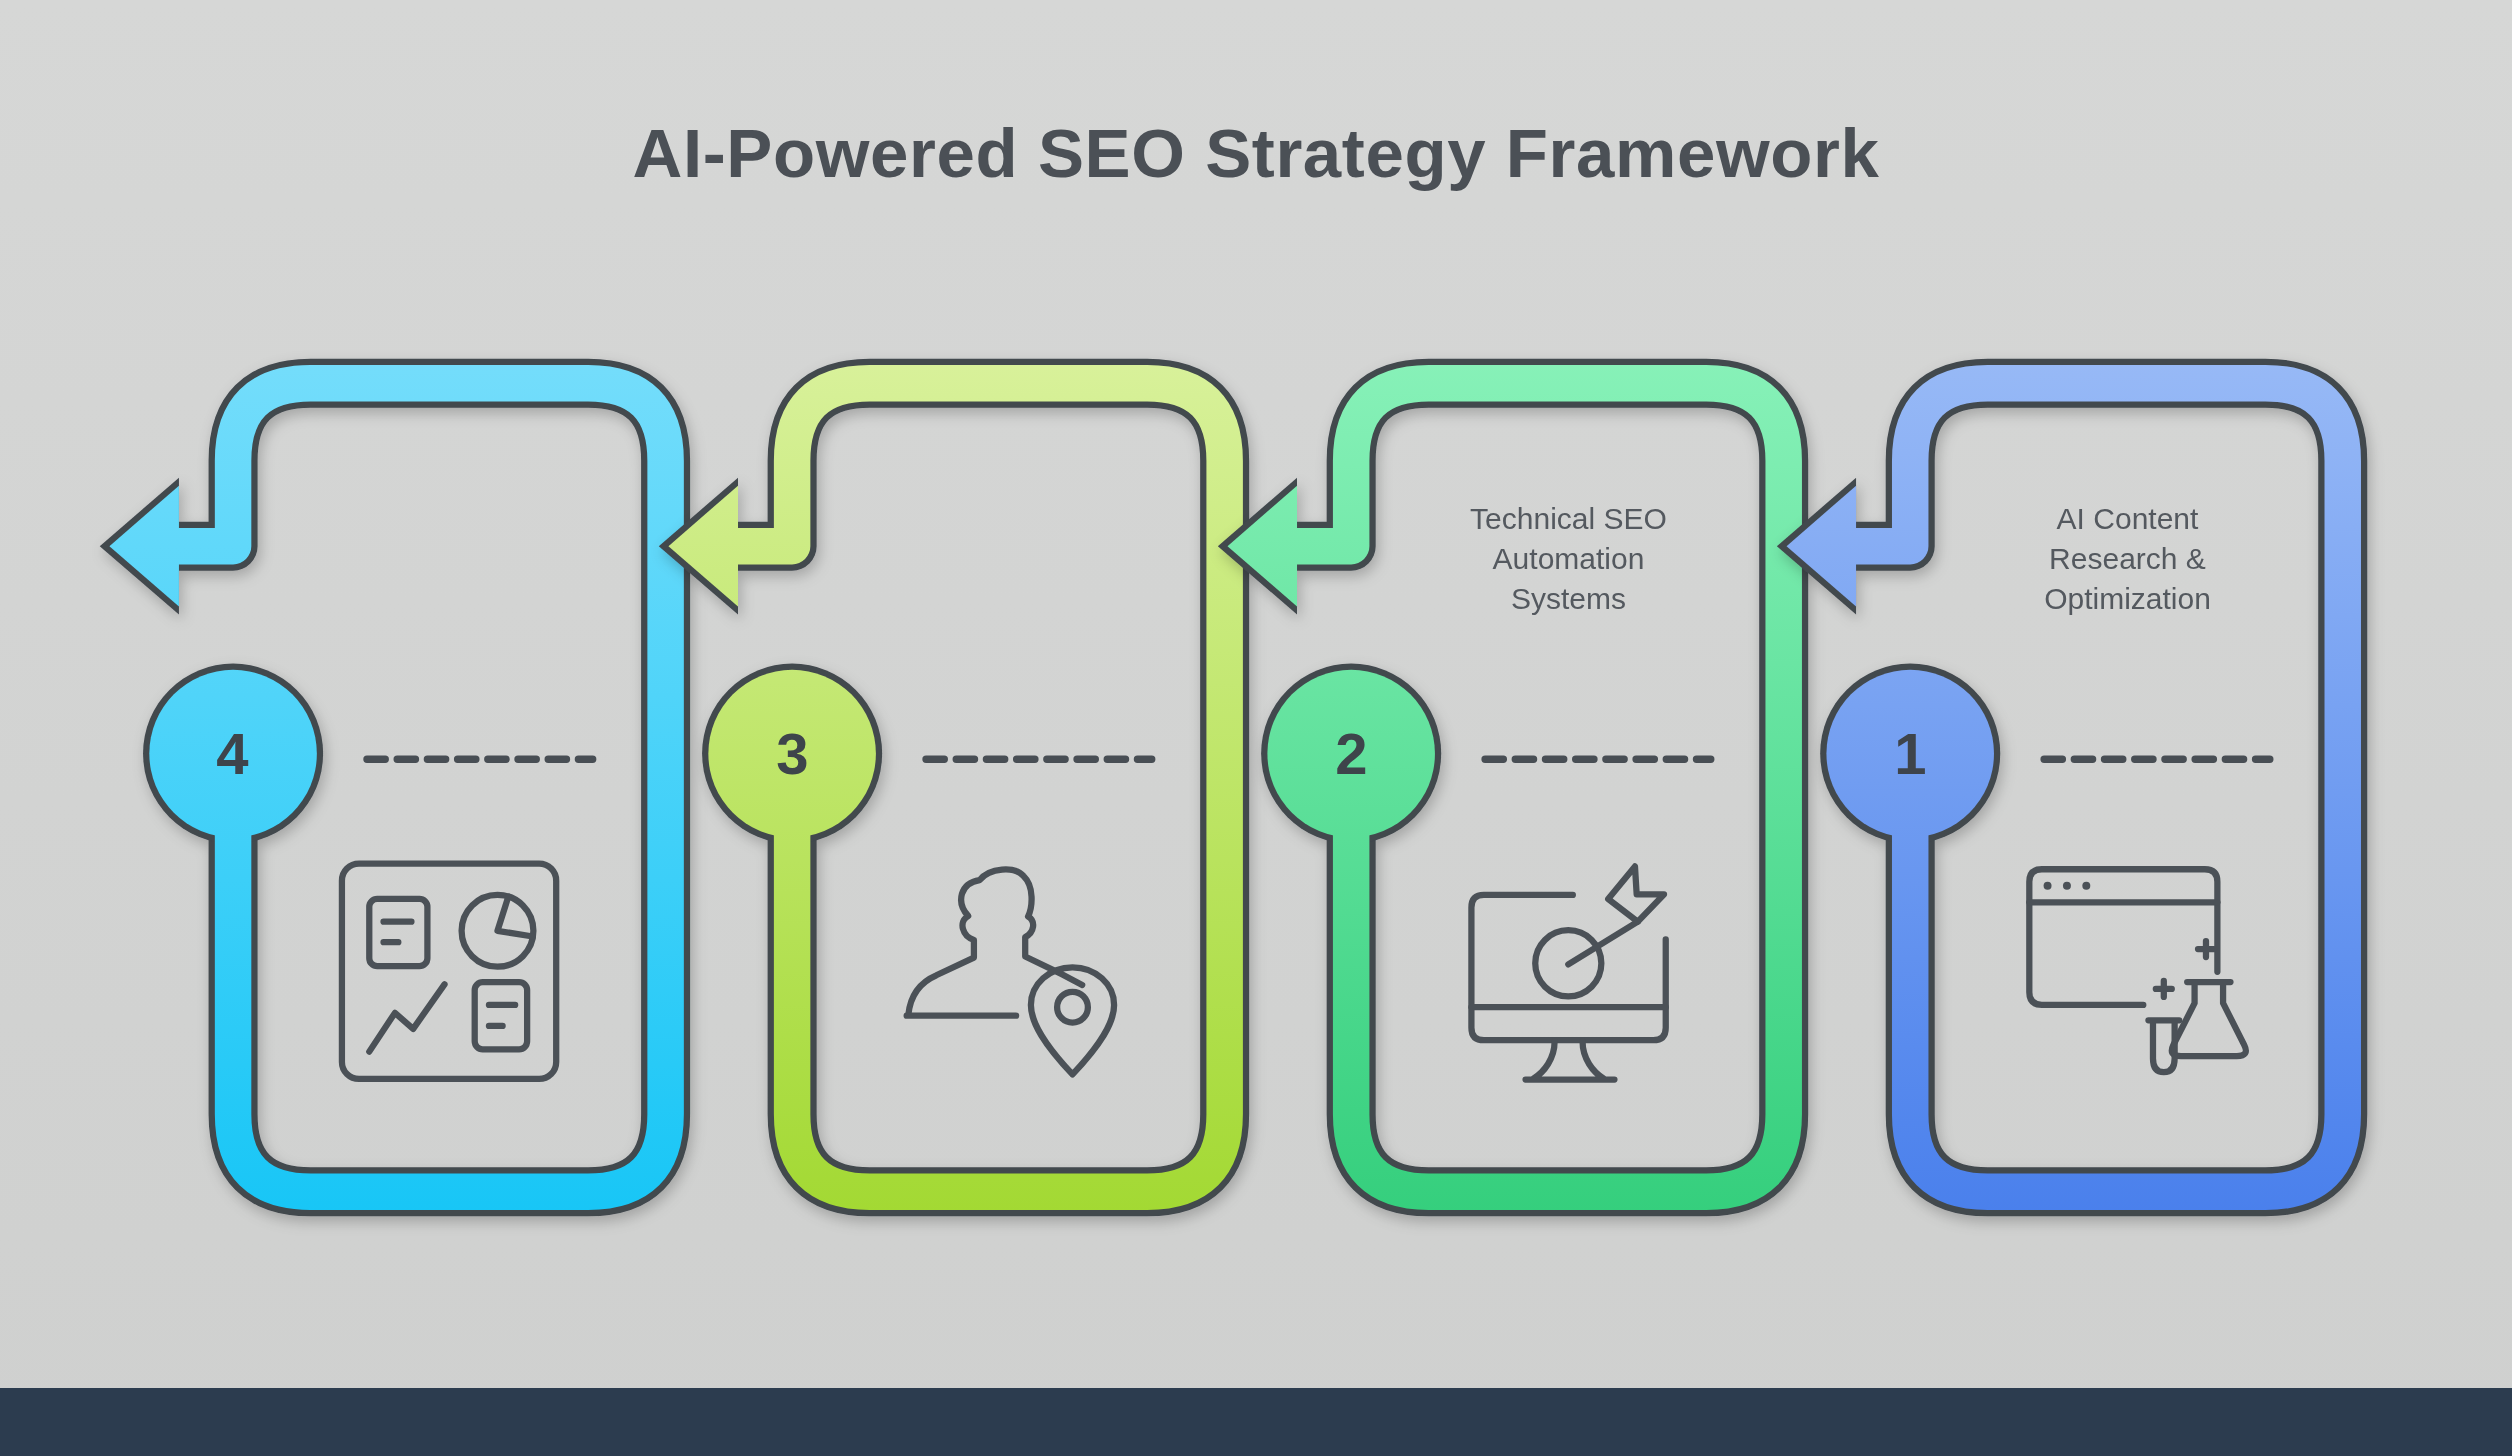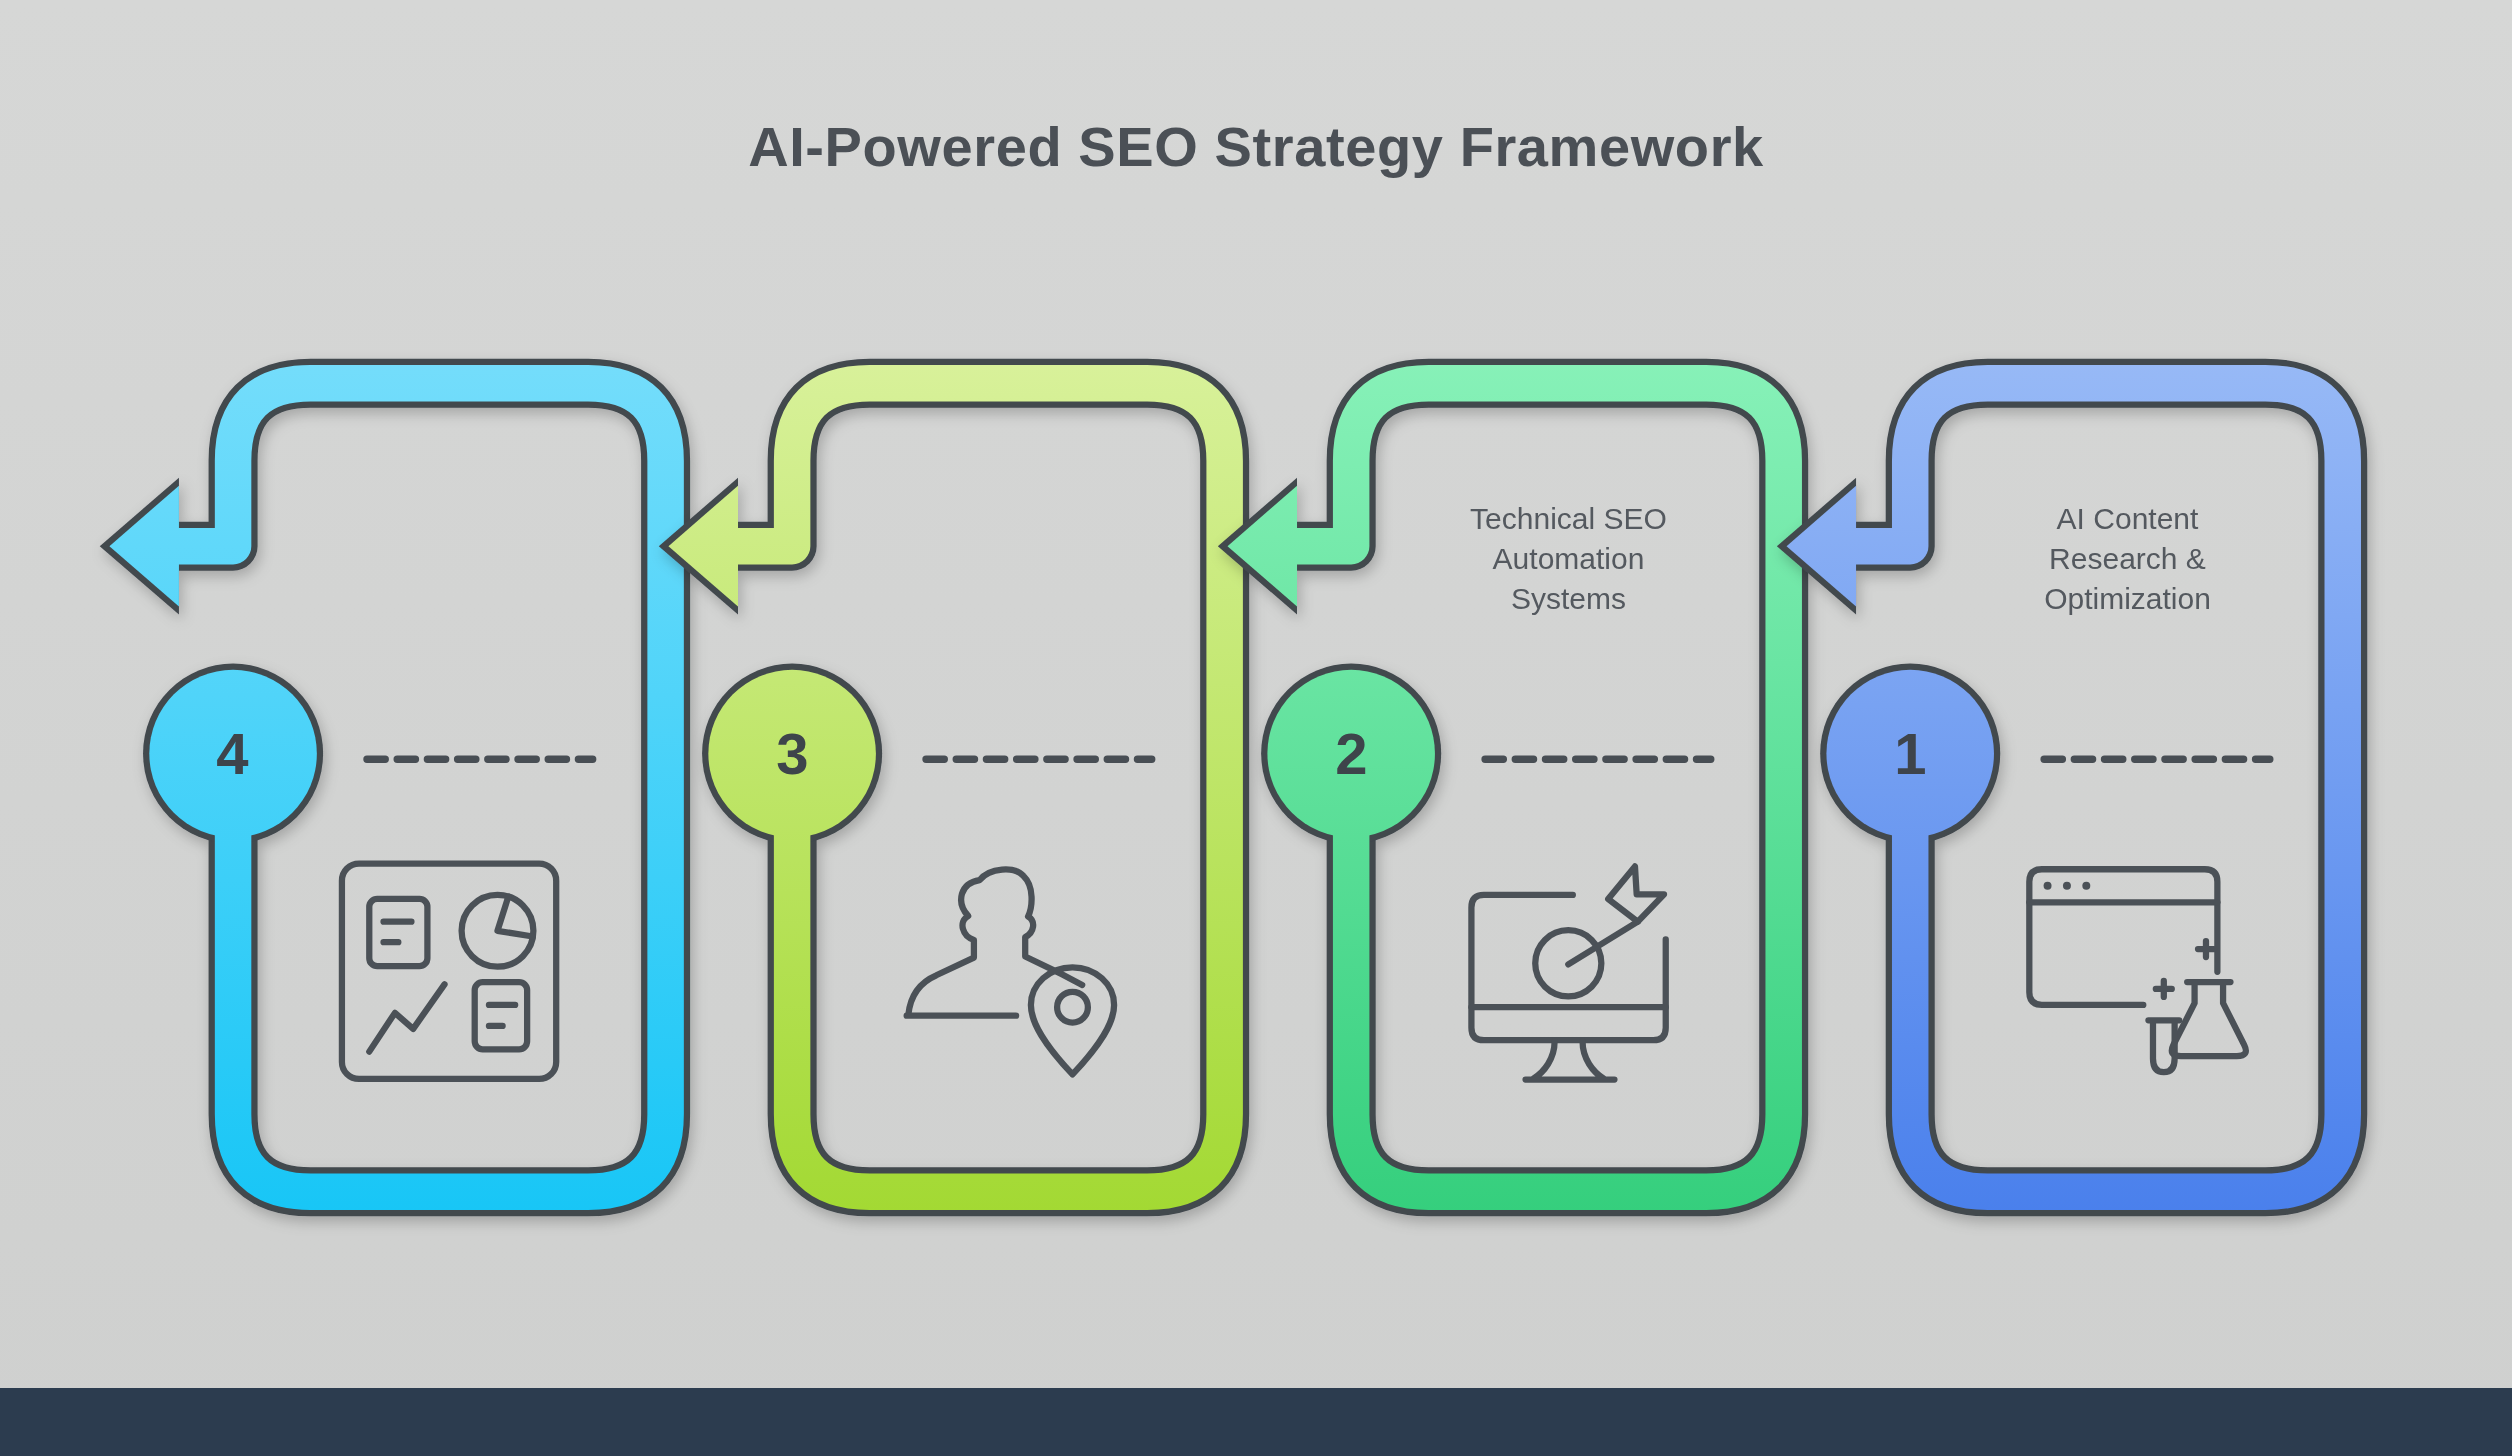--- a/index.html
+++ b/index.html
@@ -1,20 +1,20 @@
 <!DOCTYPE html>
 <html style="font-size:9px"><head>
 <meta charset="utf-8">
 <style>
   html,body{margin:0;padding:0;width:2512px;height:1457px;overflow:hidden;}
   body{font-family:"Liberation Sans", sans-serif;background:#d3d3d2;}
   #canvas{position:relative;width:2512px;height:1457px;background:linear-gradient(180deg,#d6d7d6 0%,#d2d3d2 55%,#cfd0cf 100%);}
   #diagram-svg{position:absolute;left:0;top:0;}
   .main-title{position:absolute;left:0;top:114px;width:2512px;text-align:center;
-    font-size:56px;font-weight:bold;color:#4b5056;letter-spacing:0.6px;}
+    font-size:69px;font-weight:bold;color:#4b5056;letter-spacing:0.6px;}
   .card-title{position:absolute;top:445px;height:228px;display:flex;align-items:center;justify-content:center;
     text-align:center;font-size:30px;line-height:40px;color:#54595f;white-space:pre-line;}
   .step-number{position:absolute;top:705px;width:125px;height:97px;display:flex;align-items:center;justify-content:center;
     font-size:58px;font-weight:bold;color:#3e444b;}
   .footer-bar{position:absolute;left:0;top:1388px;width:2512px;height:108px;background:#2c3c4f;}
   .brand{position:absolute;right:16px;bottom:17px;display:flex;align-items:center;gap:5.7px;}
   .brand-text{color:#e6eaee;font-size:8px;font-weight:bold;letter-spacing:2.3px;}
   .t0{left:258px;width:385px;} .t1{left:817px;width:385px;} .t2{left:1376px;width:385px;} .t3{left:1935px;width:385px;}
   .n0{left:170px;} .n1{left:730px;} .n2{left:1289px;} .n3{left:1848px;}
 </style>

